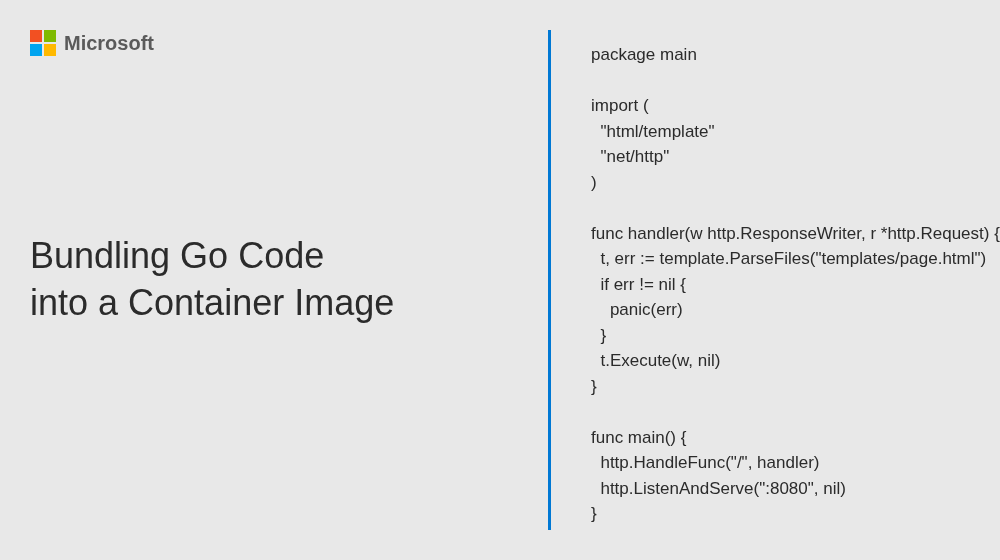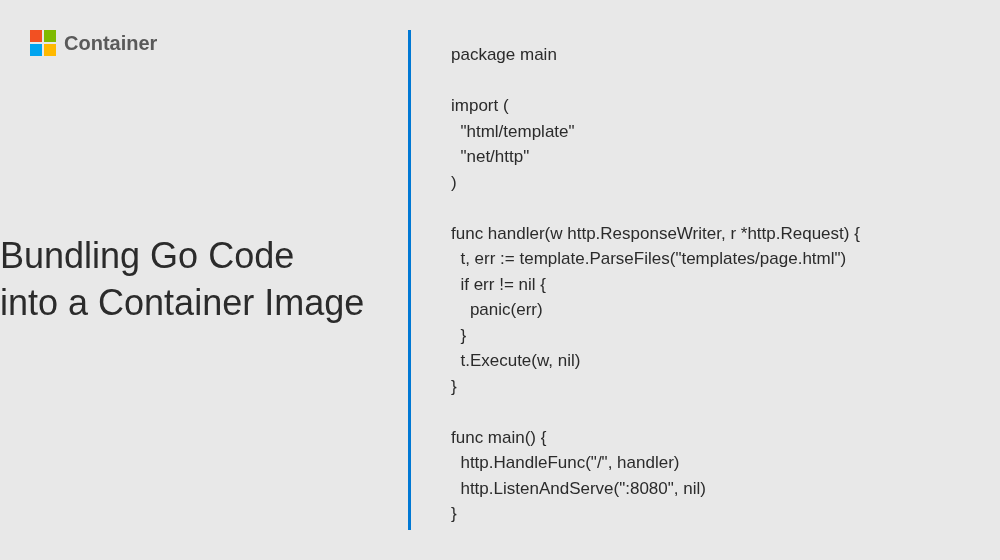--- a/index.html
+++ b/index.html
@@ -38,21 +38,22 @@
       font-weight: 600;
       color: #5a5a5a;
     }
     .content {
       display: flex;
       width: 100%;
       height: 100%;
       align-items: center;
     }
     .left-panel {
-      width: 408px;
+      width: 548px;
+      padding-left: 30px;
     }
     .title {
       font-size: 36px;
       font-weight: 300;
       color: #2b2b2b;
       line-height: 1.3;
     }
     .divider {
       width: 3px;
       background: #0078d4;
@@ -78,21 +79,21 @@
 </head>
 <body>
 
 <div class="logo-container">
   <div class="logo-squares">
     <div class="sq-red"></div>
     <div class="sq-green"></div>
     <div class="sq-blue"></div>
     <div class="sq-yellow"></div>
   </div>
-  <div class="logo-text">Container</div>
+  <div class="logo-text">Microsoft</div>
 </div>
 
 <div class="content">
   <div class="left-panel">
     <div class="title">Bundling Go Code<br>into a Container Image</div>
   </div>
   <div class="divider"></div>
   <div class="right-panel">
     <div class="code">package main
 

